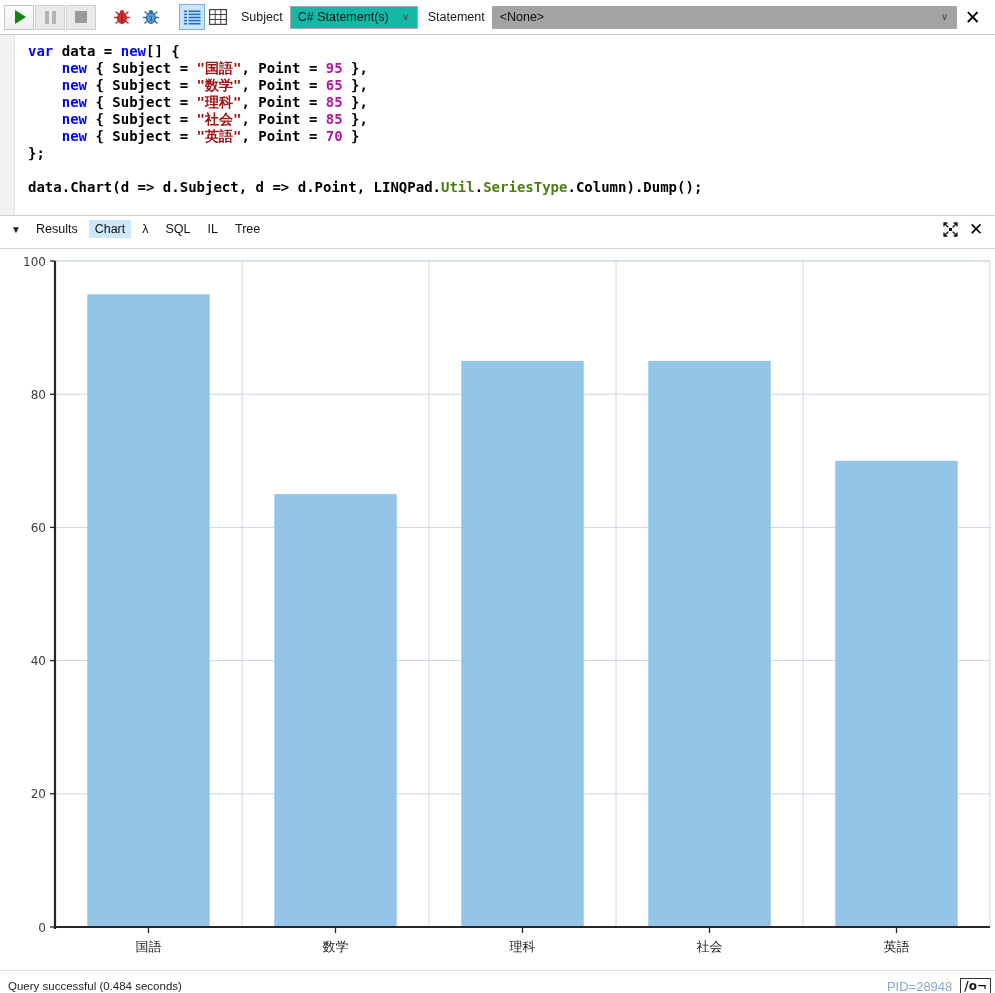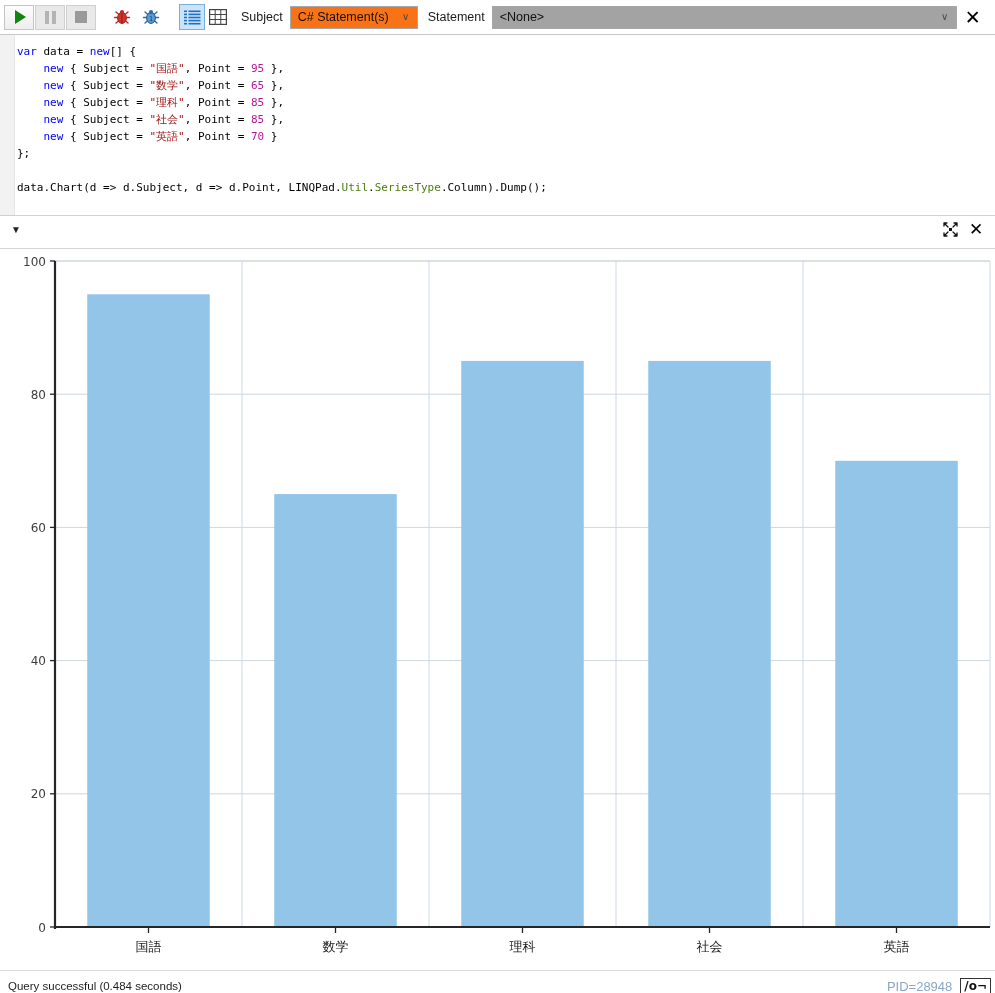--- a/index.html
+++ b/index.html
@@ -62,21 +62,21 @@
   }
 
   .tb-label {
     font-size: 12.5px; color: #1a1a1a;
     margin: 0 7px 0 10px;
     white-space: nowrap;
   }
   .combo {
     height: 23px;
     border: 1px solid #a7a7a7;
-    background: #f97316;
+    background: #14b8a6;
     display: flex; align-items: center;
     padding: 0 4px 0 7px;
     font-size: 12.5px; color: #111;
     cursor: pointer;
     position: relative;
   }
   .combo .cval { flex: 1; white-space: nowrap; overflow: hidden; }
   .combo .chev {
     width: 14px; text-align: center; color: #4a4a4a;
     font-size: 10px; line-height: 1;
@@ -97,26 +97,27 @@
     position: relative;
     border-bottom: 1px solid #d0d0d0;
     overflow: hidden;
   }
   #gutter {
     position: absolute; left: 0; top: 0; bottom: 0;
     width: 15px; background: #f2f2f2;
     border-right: 1px solid #e6e6e6;
   }
   #code {
-    position: absolute; left: 17px; top: 8px;
+    position: absolute; left: 28px; top: 8px;
     font-family: "DejaVu Sans Mono", "Liberation Mono", monospace;
-    font-size: 11px;
+    font-size: 14px;
     line-height: 17px;
     white-space: pre;
     color: #000000;
+    font-weight: bold;
   }
   .kw  { color: #0000ff; }
   .str { color: #a31515; }
   .num { color: #b5179e; margin-top: 20px; }
   .typ { color: #4d7c0f; }
 
   
   #tabbar {
     height: 27px;
     background: #ffffff;
@@ -287,20 +288,28 @@
   <div id="close-app">✕</div>
 </div>
 
 <div id="editor">
   <div id="gutter"></div>
   <div id="code"><div><span class="kw">var </span><span>data = </span><span class="kw">new</span><span>[] {</span></div><div><span>    </span><span class="kw">new</span><span> { Subject = </span><span class="str">"国語"</span><span>, Point = </span><span class="num">95</span><span> },</span></div><div><span>    </span><span class="kw">new</span><span> { Subject = </span><span class="str">"数学"</span><span>, Point = </span><span class="num">65</span><span> },</span></div><div><span>    </span><span class="kw">new</span><span> { Subject = </span><span class="str">"理科"</span><span>, Point = </span><span class="num">85</span><span> },</span></div><div><span>    </span><span class="kw">new</span><span> { Subject = </span><span class="str">"社会"</span><span>, Point = </span><span class="num">85</span><span> },</span></div><div><span>    </span><span class="kw">new</span><span> { Subject = </span><span class="str">"英語"</span><span>, Point = </span><span class="num">70</span><span> }</span></div><div><span>};</span></div><div>&nbsp;</div><div><span>data.Chart(d =&gt; d.Subject, d =&gt; d.Point, LINQPad.</span><span class="typ">Util</span><span>.</span><span class="typ">SeriesType</span><span>.Column).Dump();</span></div></div>
 </div>
 
 <div id="tabbar">
   <div id="tab-caret">▼</div>
+  <div id="tabs-host" style="display: flex; align-items: center;">
+      <div class="rtab">Results</div>
+      <div class="rtab active">Chart</div>
+      <div class="rtab">λ</div>
+      <div class="rtab">SQL</div>
+      <div class="rtab">IL</div>
+      <div class="rtab">Tree</div>
+    </div>
   <div id="tabbar-right">
     <div id="expand-icon">
       <svg width="17" height="17" viewBox="0 0 17 17">
         <g stroke="#111" stroke-width="1.3" fill="none" stroke-linecap="round">
           <path d="M2 2 L6 6 M2 2 L2 5 M2 2 L5 2"></path>
           <path d="M15 2 L11 6 M15 2 L15 5 M15 2 L12 2"></path>
           <path d="M2 15 L6 11 M2 15 L2 12 M2 15 L5 15"></path>
           <path d="M15 15 L11 11 M15 15 L15 12 M15 15 L12 15"></path>
         </g>
         <rect x="7" y="7" width="3" height="3" fill="#111"></rect>

